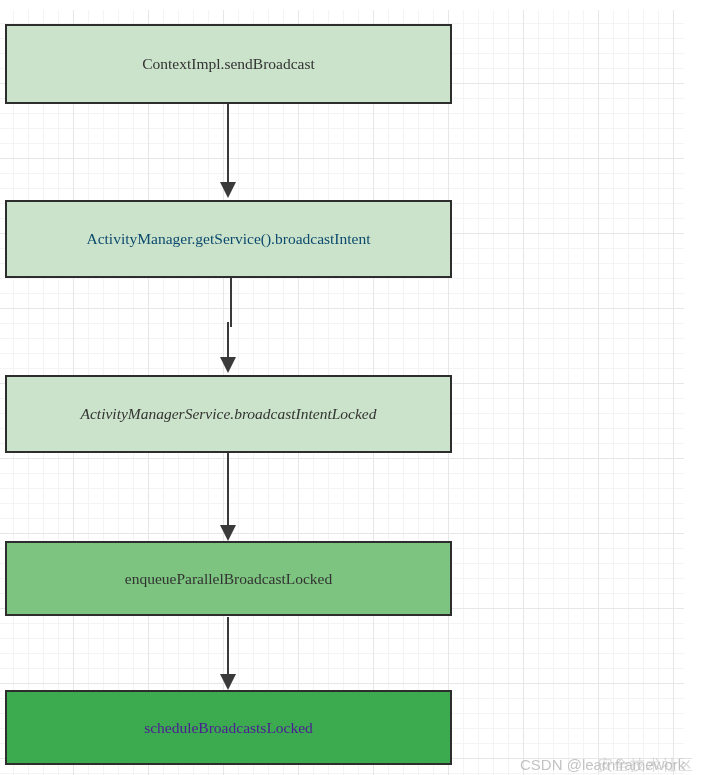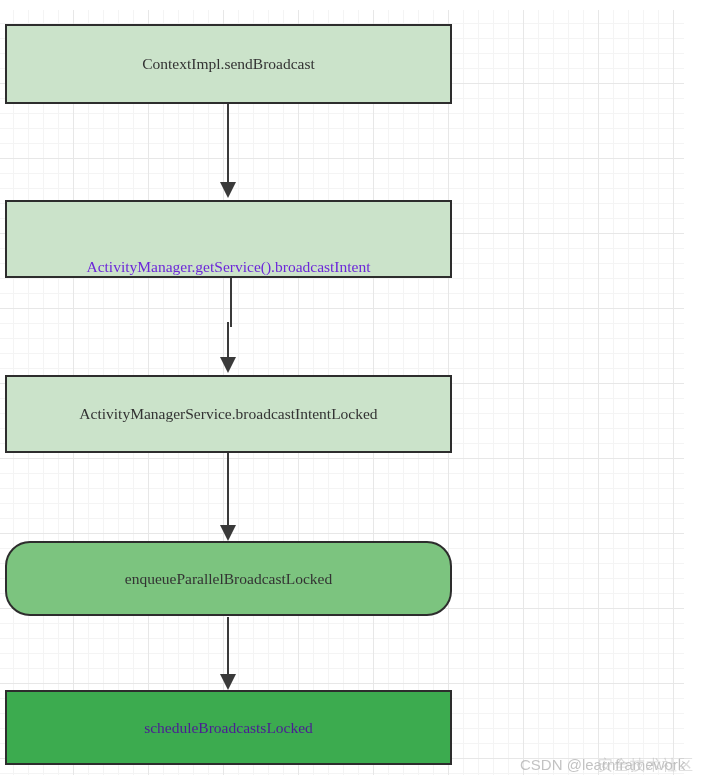--- a/index.html
+++ b/index.html
@@ -38,21 +38,21 @@
     align-items: center;
     justify-content: center;
     text-align: center;
     font-size: 15.5px;
     color: #333333;
     box-sizing: content-box;
   }
   .node-1 { top: 14px;  height: 76px; }
   .node-2 { top: 190px; height: 74px; }
   .node-3 { top: 365px; height: 74px; }
-  .node-4 { top: 531px; height: 71px; border-radius: 25px; }
+  .node-4 { top: 531px; height: 71px; }
   .node-5 { top: 680px; height: 71px; }
 
   .edge-line {
     position: absolute;
     width: 2px;
     background-color: #3a3a3a;
   }
   .edge-head {
     position: absolute;
     width: 0;
@@ -103,29 +103,29 @@
 
 <div class="canvas">
 
   <div class="node node-1" style="background-color: rgb(203, 227, 202); color: rgb(51, 51, 51); border-color: rgb(45, 45, 45);">
     <span>ContextImpl.sendBroadcast</span>
   </div>
 
   <div class="edge-line e1-line" style="background-color: rgb(58, 58, 58);"></div>
   <div class="edge-head e1-head" style="border-top-color: rgb(58, 58, 58);"></div>
 
-  <div class="node node-2" style="background-color: rgb(203, 227, 202); color: #6d28d9; border-color: rgb(45, 45, 45); align-items: flex-end;">
+  <div class="node node-2" style="background-color: rgb(203, 227, 202); color: #0c4a6e; border-color: rgb(45, 45, 45);">
     <span>ActivityManager.getService().broadcastIntent</span>
   </div>
 
   <div class="edge-line e2-line-a" style="background-color: rgb(58, 58, 58);"></div>
   <div class="edge-line e2-line-b" style="background-color: rgb(58, 58, 58);"></div>
   <div class="edge-head e2-head" style="border-top-color: rgb(58, 58, 58);"></div>
 
-  <div class="node node-3" style="background-color: rgb(203, 227, 202); color: rgb(51, 51, 51); border-color: rgb(45, 45, 45);">
+  <div class="node node-3" style="background-color: rgb(203, 227, 202); color: rgb(51, 51, 51); border-color: rgb(45, 45, 45); font-style: italic;">
     <span>ActivityManagerService.broadcastIntentLocked</span>
   </div>
 
   <div class="edge-line e3-line" style="background-color: rgb(58, 58, 58);"></div>
   <div class="edge-head e3-head" style="border-top-color: rgb(58, 58, 58);"></div>
 
   <div class="node node-4" style="background-color: rgb(124, 196, 127); color: rgb(51, 51, 51); border-color: rgb(45, 45, 45);">
     <span>enqueueParallelBroadcastLocked</span>
   </div>
 

